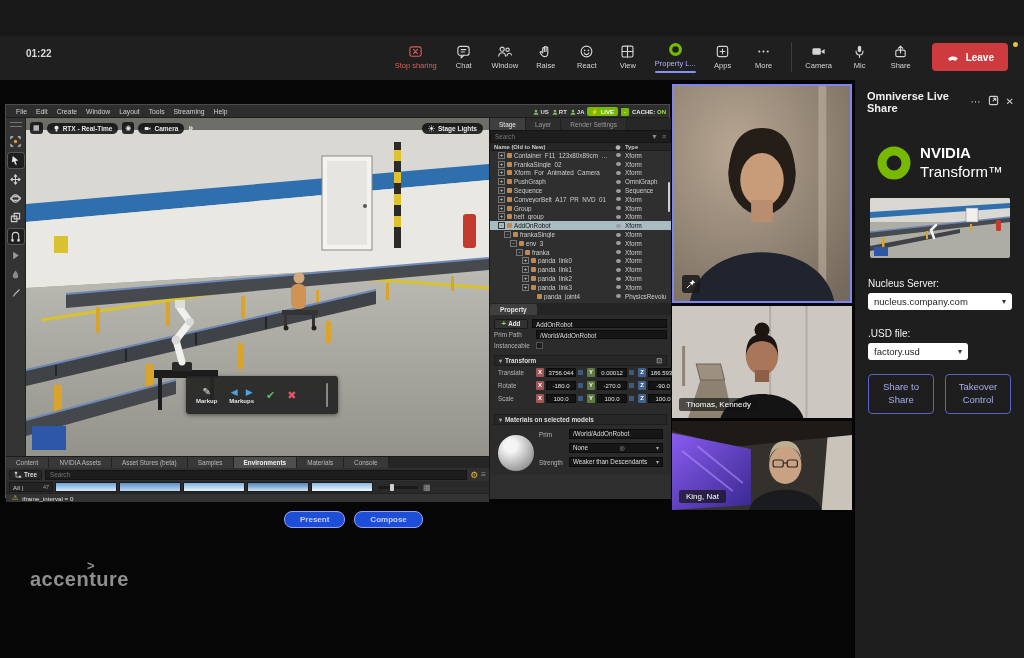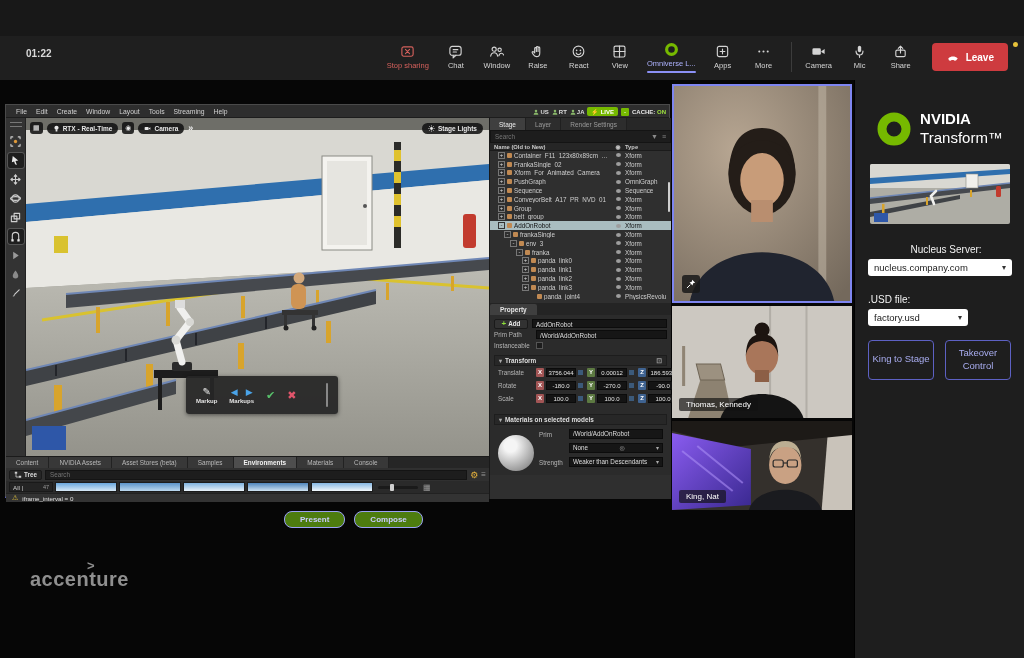--- a/index.html
+++ b/index.html
@@ -156,33 +156,33 @@
   .sp-header { display:flex; align-items:center; padding:10px 10px 0 12px; gap:7px;}
   .sp-title { font-size:11px; font-weight:bold; flex:1;}
   .sp-ico { color:#cfcfcf; font-size:10px; cursor:pointer; line-height:12px;}
   .sp-ico svg { width:11px; height:11px; }
   .brand { display:flex; align-items:center; justify-content:center; gap:8px; margin-top:30px;}
   .brand-text { font-size:15px; line-height:1.25; color:#fff;}
   .brand-text b { display:block; }
   .sp-thumb { width:140px; height:60px; margin:16px auto 0; background:#333; border-radius:2px; overflow:hidden;}
   .sp-thumb svg { display:block; width:100%; height:100%;}
   .sp-label { font-size:10px; margin:18px 0 4px 13px; color:#f2f2f2;}
-  .sp-label.first { margin-top:20px;text-align:center; }
+  .sp-label.first { margin-top:20px; }
   .dropdown { margin-left:13px; background:#fff; color:#1b1b1b; border-radius:3px; height:17px; display:flex; align-items:center;
     font-size:9.5px; padding:0 6px; gap:6px; cursor:pointer; width:144px;}
   .dropdown.small { width:100px; }
   .dropdown .dd { margin-left:auto; font-size:8px; color:#333;}
   .sp-instructions { font-size:10px; line-height:1.4; color:#ececec; margin:26px 13px 0 13px;}
   .sp-buttons { display:flex; gap:11px; margin:14px 13px 0 13px;}
   .sp-btn { flex:1; height:40px; background:transparent; border:1px solid #5d61c4; border-radius:4px; color:#a9adf0;
     font-size:9.5px; line-height:1.3; cursor:pointer; font-family:inherit; padding:3px;}
 
   
   .stage-actions { position:absolute; left:284px; top:511px; display:flex; gap:9px;}
-  .sa-btn { background:#4d7c0f; border:1px solid #9aa0f5; border-radius:8px; color:#c9ccff; font-size:8px; font-weight:bold;
+  .sa-btn { background:#1d4ed8; border:1px solid #9aa0f5; border-radius:8px; color:#c9ccff; font-size:8px; font-weight:bold;
     padding:3px 15px; cursor:pointer; font-family:inherit;}
   .watermark { position:absolute; left:30px; top:568px; font-size:20px; font-weight:bold; color:#8f8f8f; letter-spacing:.5px;}
   .watermark .accent { position:absolute; left:57px; top:-10px; font-size:13px; font-weight:bold;}
 </style>
 </head>
 <body>
 
 <div class="screen">
 
   <div class="topbar">
@@ -236,21 +236,21 @@
             <rect class="ico-stroke" x="2.2" y="2.2" width="11.6" height="11.6" rx="1.6"></rect>
             <path class="ico-stroke" d="M8 2.2v11.6M2.2 8h11.6"></path>
           </svg>
         <span class="tb-label">View</span>
       </div>
       <div class="tb-item active">
         <svg viewBox="0 0 16 16">
             <circle cx="8" cy="8" r="5.2" fill="none" stroke="#76b900" stroke-width="3.4"></circle>
             <circle cx="8" cy="8" r="1.8" fill="#1f1f1f"></circle>
           </svg>
-        <span class="tb-label">Omniverse L...</span>
+        <span class="tb-label">Property L...</span>
         <div class="tb-underline"></div>
       </div>
       <div class="tb-item">
         <svg viewBox="0 0 16 16">
             <rect class="ico-stroke" x="2.5" y="2.5" width="11" height="11" rx="2"></rect>
             <path class="ico-stroke" d="M8 5.5v5M5.5 8h5"></path>
           </svg>
         <span class="tb-label">Apps</span>
       </div>
       <div class="tb-item">
@@ -888,20 +888,31 @@
       <circle cx="89" cy="24" r="7.5" fill="#1c1410"></circle>
       <ellipse cx="89" cy="50" rx="16" ry="19" fill="#a9765a"></ellipse>
       <path d="M73 50 Q73 28 89 28 Q105 28 105 50 Q103 36 89 35 Q75 36 73 50 Z" fill="#1c1410"></path>
       <rect x="82" y="64" width="14" height="12" fill="#8c5f46"></rect>
       <path d="M48 112 C58 80 120 80 130 112 Z" fill="#141414"></path>
     </svg>
     <span class="name-chip">Thomas, Kennedy</span>
   </div>
 
   <div class="sidepanel">
+    <div class="sp-header">
+      <span class="sp-title">Omniverse Live Share</span>
+      <span class="sp-ico">⋯</span>
+      <span class="sp-ico">
+        <svg viewBox="0 0 12 12">
+            <rect class="ico-stroke" stroke="#cfcfcf" x="1.5" y="1.5" width="9" height="9" rx="1.5"></rect>
+            <path class="ico-stroke" stroke="#cfcfcf" d="M6 3.5h2.5V6M8.3 3.7L5.5 6.5"></path>
+          </svg>
+      </span>
+      <span class="sp-ico">✕</span>
+    </div>
     <div class="brand">
       <svg width="36" height="36" viewBox="0 0 36 36">
         <circle cx="18" cy="18" r="12" fill="none" stroke="#76b900" stroke-width="9"></circle>
         <circle cx="18" cy="18" r="5" fill="#1e1e1e"></circle>
       </svg>
       <span class="brand-text"><b>NVIDIA</b><span>Transform™</span></span>
     </div>
     <div class="sp-thumb">
       <svg viewBox="0 0 140 60" preserveAspectRatio="none">
         <rect width="140" height="60" fill="#aeada5"></rect>
@@ -923,21 +934,21 @@
     <div class="dropdown">
       <span>nucleus.company.com</span>
       <span class="dd">▾</span>
     </div>
     <div class="sp-label">.USD file:</div>
     <div class="dropdown small">
       <span>factory.usd</span>
       <span class="dd">▾</span>
     </div>
     <div class="sp-buttons">
-      <button class="sp-btn">King to Stage</button>
+      <button class="sp-btn">Share to Share</button>
       <button class="sp-btn">Takeover Control</button>
     </div>
   </div>
 
   <div class="stage-actions">
     <button class="sa-btn">Present</button>
     <button class="sa-btn">Compose</button>
   </div>
 
   <div class="watermark">

